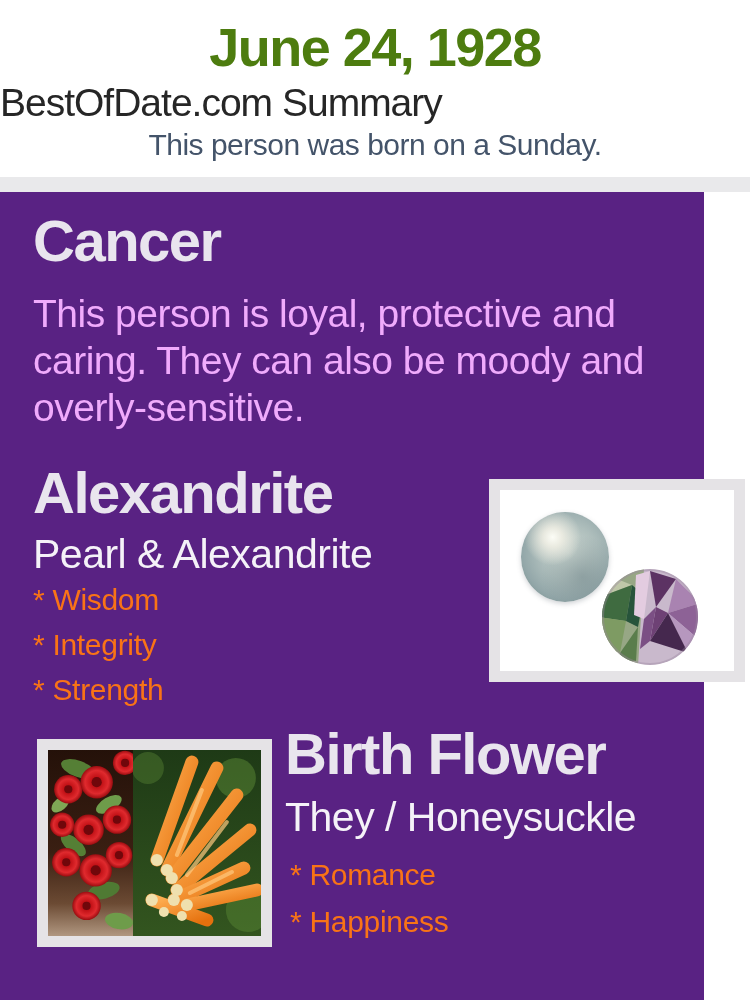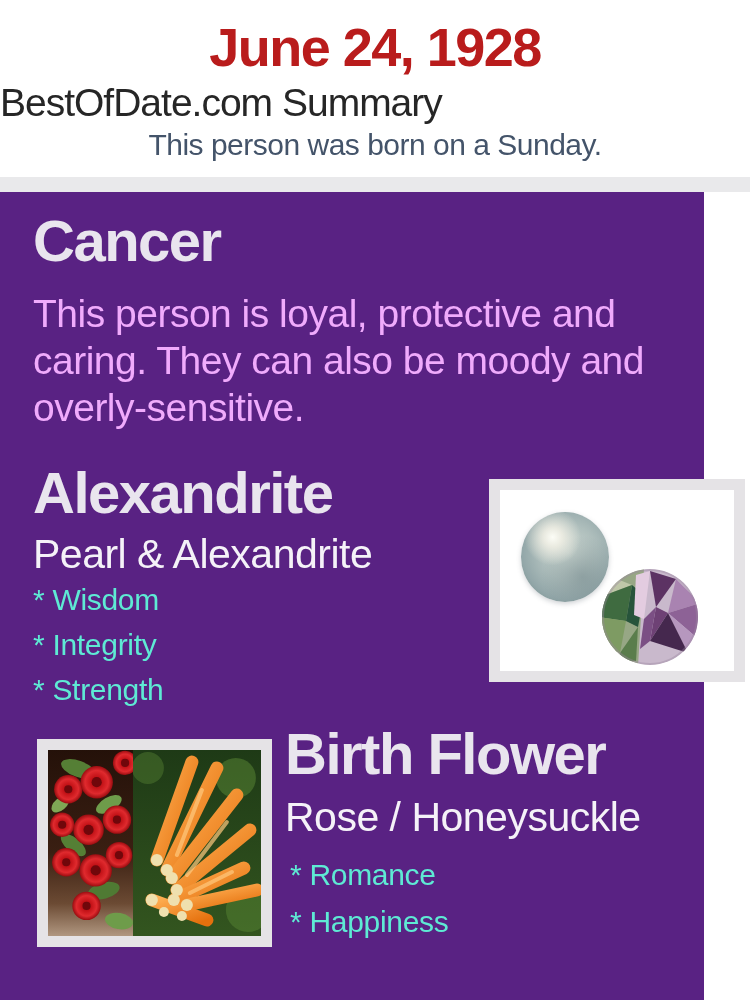--- a/index.html
+++ b/index.html
@@ -3,21 +3,21 @@
 <meta charset="utf-8">
 <style>
   html,body{margin:0;padding:0;background:#ffffff;}
   #card{
     position:relative;width:750px;height:1000px;overflow:hidden;
     font-family:"Liberation Sans", sans-serif;background:#ffffff;
   }
   
   .hdr-date{
     position:absolute;top:18px;left:0;width:750px;text-align:center;
-    font-size:54px;font-weight:bold;letter-spacing:-1.5px;color:#b91c1c;line-height:1.1;
+    font-size:54px;font-weight:bold;letter-spacing:-1.5px;color:#4d7c0f;line-height:1.1;
   }
   .hdr-site{
     position:absolute;top:82px;left:0;width:750px;text-align:left;
     font-size:39px;font-weight:400;letter-spacing:-1px;color:#262626;line-height:1.1;
   }
   .hdr-born{
     position:absolute;top:128px;left:0;width:750px;text-align:center;
     font-size:30px;font-weight:400;letter-spacing:-0.5px;color:#44546A;line-height:1.1;
   }
   .divider{position:absolute;top:177px;left:0;width:750px;height:15px;background:#E9E9EB;}
@@ -30,21 +30,21 @@
   .sub-line{
     position:absolute;font-size:41px;font-weight:400;letter-spacing:-0.5px;
     color:#F5F2F8;line-height:1;white-space:nowrap;
   }
   .para{
     position:absolute;left:33px;top:98px;width:660px;
     font-size:39px;font-weight:400;letter-spacing:-0.5px;color:#f0abfc;line-height:1.21;
   }
   .traits{position:absolute;margin:0;padding:0;list-style:none;}
   .traits div{
-    font-size:30px;font-weight:400;letter-spacing:-0.3px;color:#5eead4;line-height:1;white-space:nowrap;
+    font-size:30px;font-weight:400;letter-spacing:-0.3px;color:#f97316;line-height:1;white-space:nowrap;
   }
   .traits.bs div{margin-bottom:15px;}
   .traits.bf div{margin-bottom:17px;}
   
   .pic-box{position:absolute;background:#E5E3E6;box-sizing:border-box;padding:11px;}
   .pic-inner{position:relative;width:100%;height:100%;background:#ffffff;overflow:hidden;}
   
   .pearl{
     position:absolute;left:21px;top:22px;width:88px;height:90px;border-radius:50%;
     background:
@@ -201,20 +201,20 @@
               <circle cx="55" cy="155" r="6"></circle>
                 <circle cx="32" cy="162" r="5"></circle>
               <circle cx="50" cy="166" r="5"></circle>
             </g>
           </svg>
         </div>
       </div>
     </div>
 
     <div class="h-big" style="left:285px;top:533px;">Birth Flower</div>
-    <div class="sub-line" style="left:285px;top:605px;">Rose / Honeysuckle</div>
+    <div class="sub-line" style="left:285px;top:605px;">They / Honeysuckle</div>
     <div class="traits bf" style="left:290px;top:668px;">
       <div>* Romance</div>
       <div>* Happiness</div>
     </div>
 
   </div>
 </div>
 
 </body></html>

